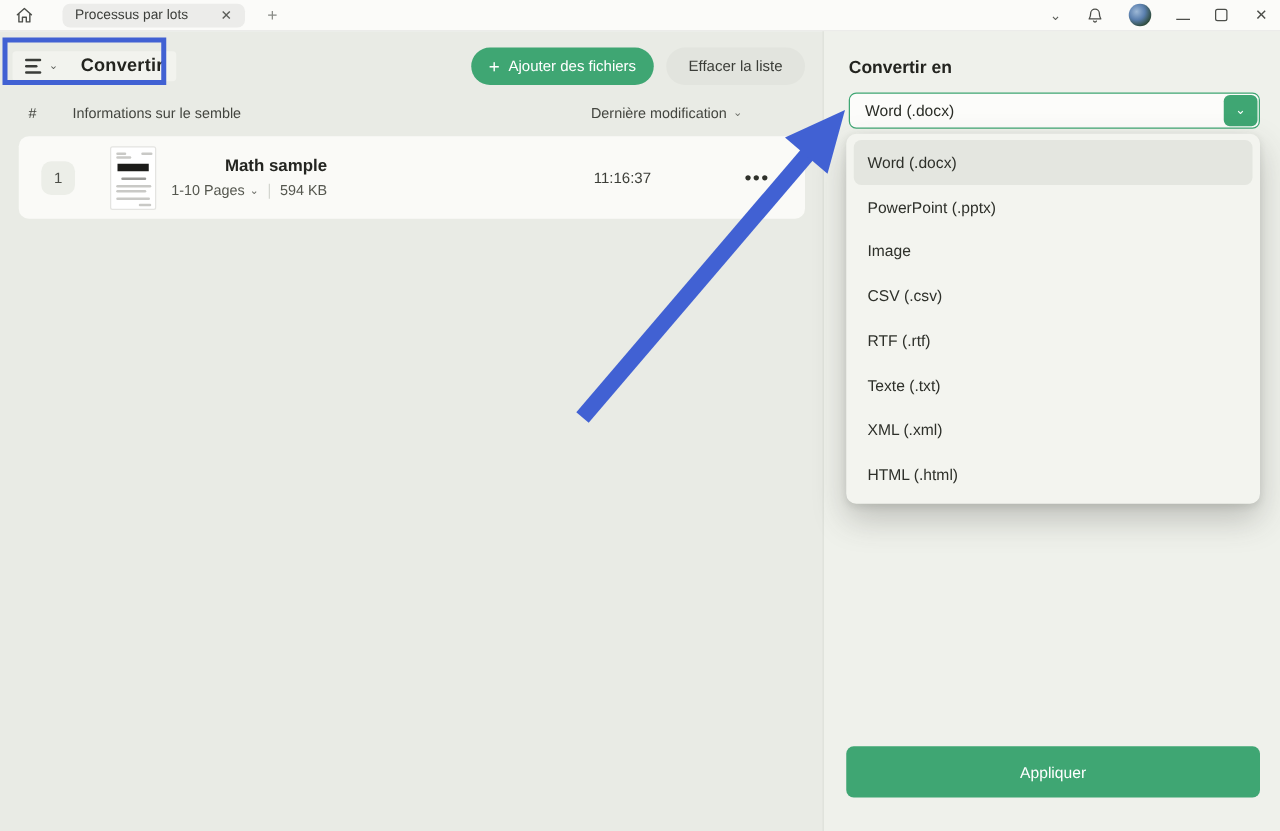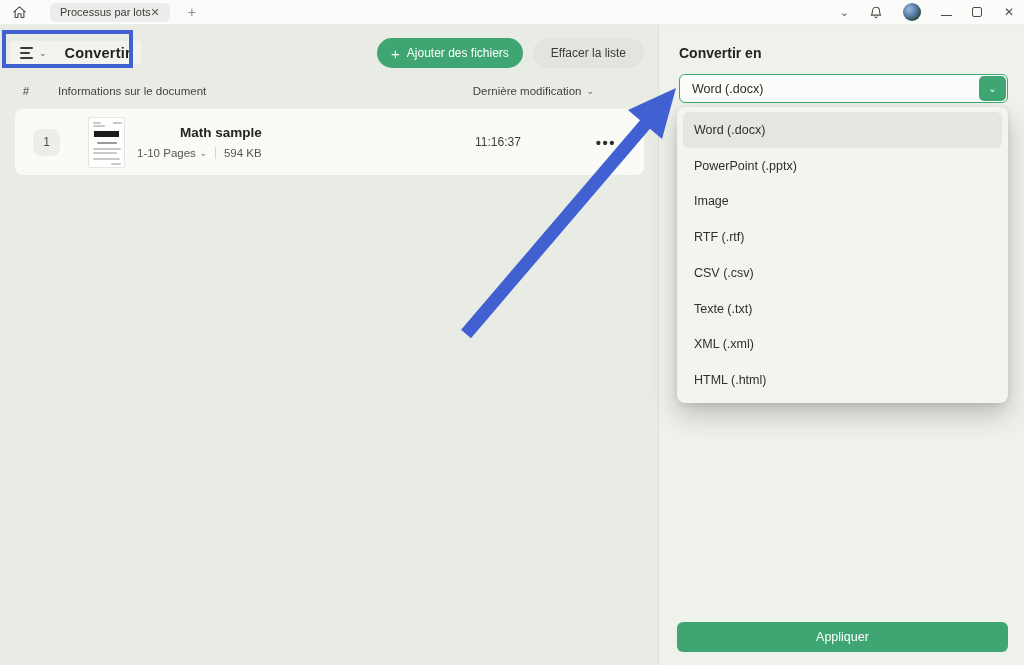--- a/index.html
+++ b/index.html
@@ -12,21 +12,21 @@
     color:#2f312d;
   }
   
   .titlebar {
     height:25px; background:#fbfbf9; border-bottom:1px solid #ececea;
     display:flex; align-items:center; padding:0 8px; gap:8px;
   }
   .home-btn { width:22px; height:18px; display:flex; align-items:center; justify-content:center; color:#4c4e4a; }
   .tab {
     margin-left:12px; background:#ececE8; background:#ececea; border-radius:6px; height:19px;
-    display:flex; align-items:center; padding:0 10px; font-size:11px; color:#3b3d39;
+    display:flex; align-items:center; gap:26px; padding:0 10px; font-size:11px; color:#3b3d39;
   }
   .tab-close { font-size:11px; color:#5a5c58; cursor:default; }
   .newtab { color:#8a8c88; font-size:14px; margin-left:10px; }
   .tb-right { margin-left:auto; display:flex; align-items:center; gap:20px; }
   .tb-chevron { color:#5a5c58; font-size:11px; }
   .avatar {
     width:18px; height:18px; border-radius:50%;
     background:radial-gradient(circle at 35% 35%, #9db8d6 0%, #5a7fae 40%, #2e4a3a 75%, #1d2e35 100%);
   }
   .win-btn { color:#4c4e4a; font-size:12px; width:14px; text-align:center; }
@@ -123,21 +123,21 @@
   .ocr-desc { margin-top:12px; font-size:11.5px; line-height:1.35; color:#6e726b; width:332px; }
   .lang-row { display:flex; align-items:center; margin-top:13px; gap:14px; }
   .lang-select {
     flex:1; height:29px; background:#e5e7e1; border-radius:15px; display:flex; align-items:center;
     padding:0 12px; color:#9b9e96; font-size:12px;
   }
   .lang-select .chev { margin-left:auto; font-size:9px; color:#9b9e96; }
   .sliders-icon { color:#7c7f78; }
   
   .apply-btn {
-    position:absolute; left:18px; right:16px; bottom:13px; height:30px; background:var(--green);
+    position:absolute; left:18px; right:16px; bottom:27px; height:41px; background:var(--green);
     color:#fff; border:none; border-radius:6px; font-size:12.5px; font-family:inherit;
   }
   
   .annot-rect {
     position:absolute; left:2px; top:30px; width:131px; height:38px;
     border:4px solid var(--blue); z-index:8; pointer-events:none;
   }
   .annot-arrow { position:absolute; left:0; top:0; z-index:9; pointer-events:none; }
   :root { --green:#3fa673; --blue:#4161d3; }
   .chev { font-family:"DejaVu Sans", sans-serif; }
@@ -187,21 +187,21 @@
         <button class="btn-green">
           <span class="plus">+</span>
           <span>Ajouter des fichiers</span>
         </button>
         <button class="btn-gray">Effacer la liste</button>
       </div>
     </div>
 
     <div class="list-header">
       <span class="lh-num">#</span>
-      <span class="lh-info">Informations sur le document</span>
+      <span class="lh-info">Informations sur le semble</span>
       <span class="lh-mod">
         <span>Dernière modification</span>
         <span class="chev">⌄</span>
       </span>
     </div>
 
     <div class="file-row">
       <div class="row-num">1</div>
       <div class="thumb">
         <span class="tline" style="top:4px; width:8px;"></span>
@@ -265,22 +265,22 @@
               <circle cx="7" cy="14" r="1.6" fill="#eff1eb"></circle>
           </svg>
         </span>
       </div>
     </div>
 
     <div class="dropdown">
         <div class="dd-item selected">Word (.docx)</div>
         <div class="dd-item">PowerPoint (.pptx)</div>
         <div class="dd-item">Image</div>
+        <div class="dd-item">CSV (.csv)</div>
         <div class="dd-item">RTF (.rtf)</div>
-        <div class="dd-item">CSV (.csv)</div>
         <div class="dd-item">Texte (.txt)</div>
         <div class="dd-item">XML (.xml)</div>
         <div class="dd-item">HTML (.html)</div>
       </div>
 
     <button class="apply-btn">Appliquer</button>
   </div>
 </div>
 
 <div class="annot-rect"></div>

